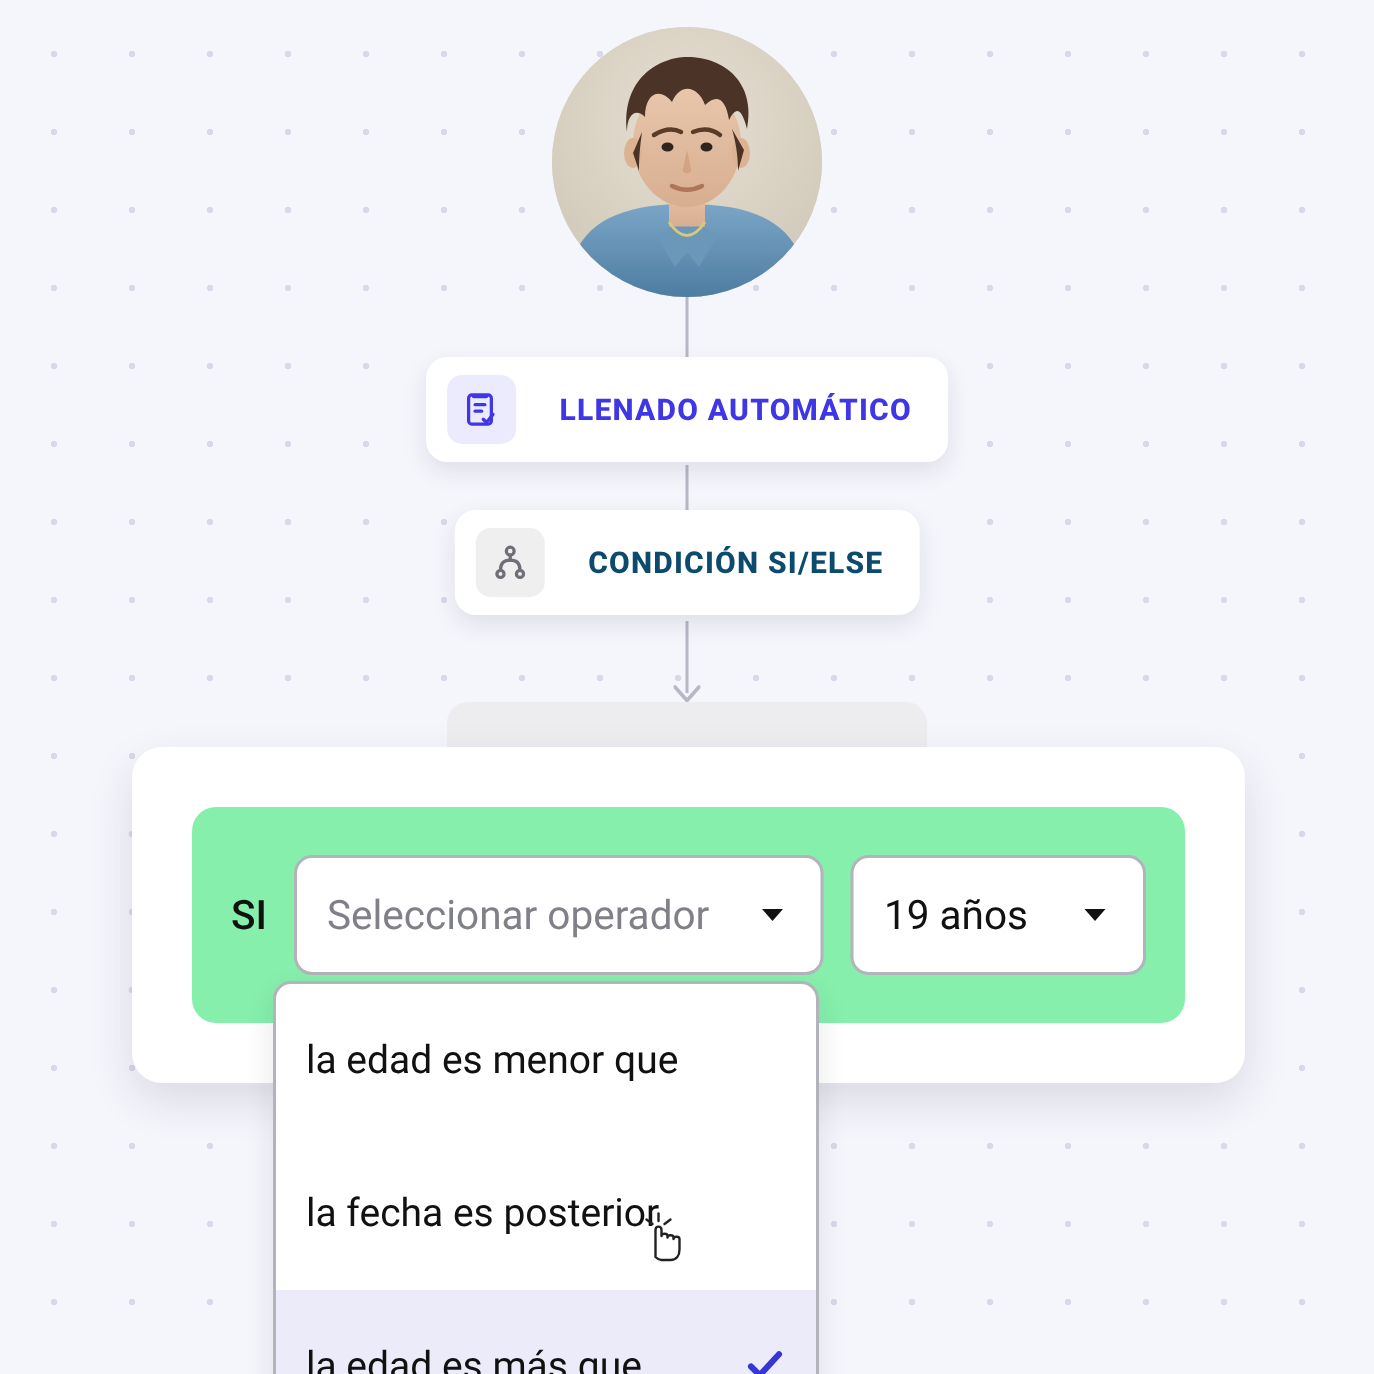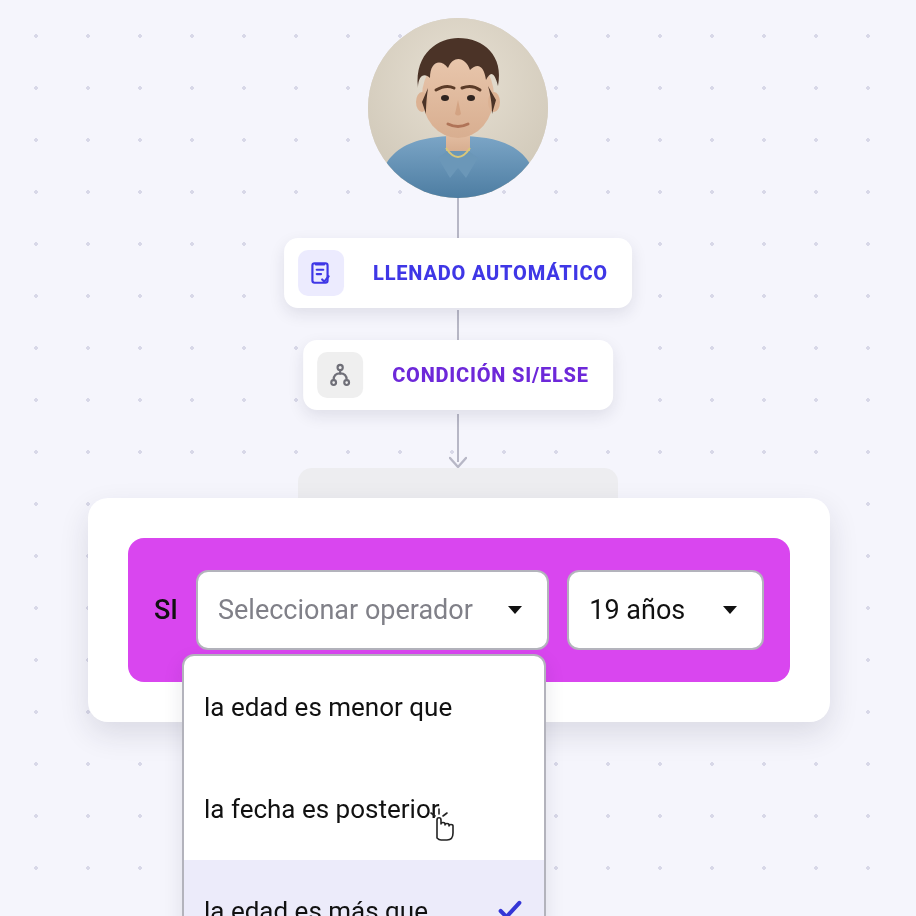--- a/index.html
+++ b/index.html
@@ -69,21 +69,21 @@
     letter-spacing: 0.04em;
     font-size: 20px;
   }
 
   .node-autofill { top: 238px; }
   .node-autofill .icon-square { background: #ecebfe; }
   .node-autofill .label { color: #3f37e6; }
 
   .node-condition { top: 340px; }
   .node-condition .icon-square { background: #efefef; }
-  .node-condition .label { color: #6d28d9; }
+  .node-condition .label { color: #0c4a6e; }
 
   
   .connector {
     position: absolute;
     left: 50%;
     width: 2px;
     background: #b7b7c6;
     transform: translateX(-50%);
   }
   .connector.seg1 { top: 198px; height: 42px; }
@@ -121,21 +121,21 @@
     background: #fff;
     border-radius: 20px;
     box-shadow: 0 12px 30px rgba(30,30,60,0.12);
   }
   .inner-row-wrap {
     position: absolute;
     top: 40px;
     left: 40px;
     right: 40px;
     height: 144px;
-    background: #d946ef;
+    background: #86efac;
     border-radius: 16px;
     display: flex;
     align-items: center;
     padding: 0 26px;
     gap: 18px;
   }
   .si-label {
     font-size: 27px;
     font-weight: 500;
     color: #111;

